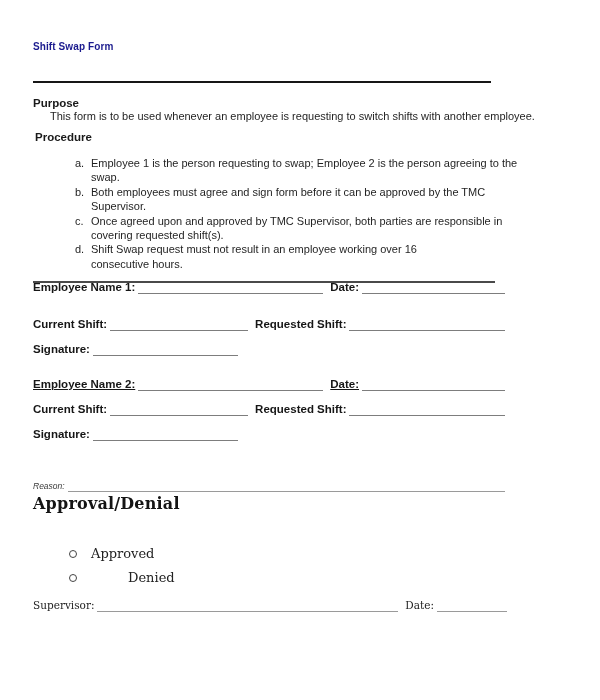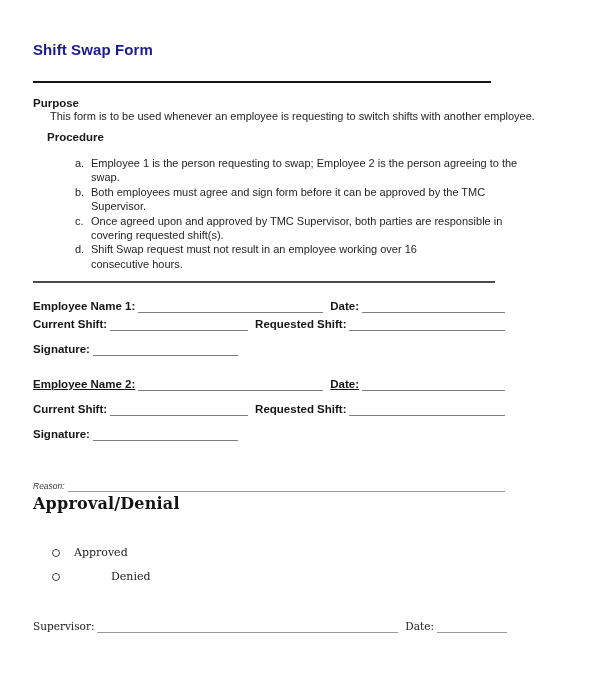--- a/index.html
+++ b/index.html
@@ -9,32 +9,32 @@
     height: 700px;
     background: #ffffff;
     font-family: "Liberation Sans", sans-serif;
     color: #1f1f1f;
     overflow: hidden;
   }
   .abs { position: absolute; }
 
   .title {
     left: 33px; top: 41px;
-    font-size: 15px;
+    font-size: 10px;
     font-weight: bold;
     color: #1b1b8e;
     letter-spacing: 0.1px;
   }
   .rule1 { left: 33px; top: 81px; width: 458px; border-top: 2px solid #161616; }
   .rule2 { left: 33px; top: 281px; width: 462px; border-top: 2px solid #4a4a4a; }
 
   .h-sans { font-size: 11.5px; font-weight: bold; color: #1a1a1a; }
   .purpose-h  { left: 33px; top: 97px; }
   .purpose-b  { left: 50px; top: 110px; font-size: 11px; width: 540px; line-height: 13px; }
-  .procedure-h{ left: 47px; top: 131px; }
+  .procedure-h{ left: 35px; top: 131px; }
 
   .plist { left: 75px; top: 156px; width: 472px; font-size: 11px; line-height: 14.4px; }
   .pitem { display: flex; }
   .pmark { width: 16px; flex: 0 0 16px; }
   .ptext { flex: 1; white-space: pre-line; }
 
   .frow {
     display: flex;
     align-items: flex-end;
     left: 33px;
@@ -45,50 +45,50 @@
     line-height: 13px;
   }
   .blank {
     border-bottom: 1.5px solid #7d7d7d;
     height: 13px;
     margin-left: 3px;
   }
   .grow { flex: 1; }
   .ml { margin-left: 7px; }
 
-  .e1-r1 { top: 299px; } .e1-r2 { top: 317px; } .e1-r3 { top: 342px; }
+  .e1-r1 { top: 280px; } .e1-r2 { top: 317px; } .e1-r3 { top: 342px; }
   .e2-r1 { top: 377px; text-decoration: underline; } .e2-r2 { top: 402px; } .e2-r3 { top: 427px; }
 
   .reason-row {
     display: flex; 
     left: 33px; top: 481px; width: 472px;
     font-size: 8.5px; font-style: italic; color: #3a3a3a;
     line-height: 11px;
   }
   .thin { border-bottom: 1px solid #9a9a9a; height: 10px; margin-left: 3px; }
 
   .serif { font-family: "DejaVu Serif", "Liberation Serif", serif; }
   .approval-h {
     left: 33px; top: 494px;
     font-size: 16px; font-weight: bold; color: #141414;
     letter-spacing: 0.2px;
   }
-  .opt { left: 52px; display: flex; align-items: center; font-size: 11px; color: #222; }
+  .opt { left: 69px; display: flex; align-items: center; font-size: 13px; color: #222; }
   .opt-approved { top: 546px; }
   .opt-denied   { top: 570px; gap: 37px; }
   .radio {
     width: 6px; height: 6px;
     border: 1.2px solid #444;
     border-radius: 50%;
     margin-right: 14px;
     display: inline-block;
   }
   .sup-row {
     display: flex; align-items: flex-end;
-    left: 33px; top: 620px; width: 474px;
+    left: 33px; top: 599px; width: 474px;
     font-size: 10.5px; color: #222;
     line-height: 13px;
   }
 </style>
 </head>
 <body>
 
 <div class="page">
 
   <div class="abs title">Shift Swap Form</div>

